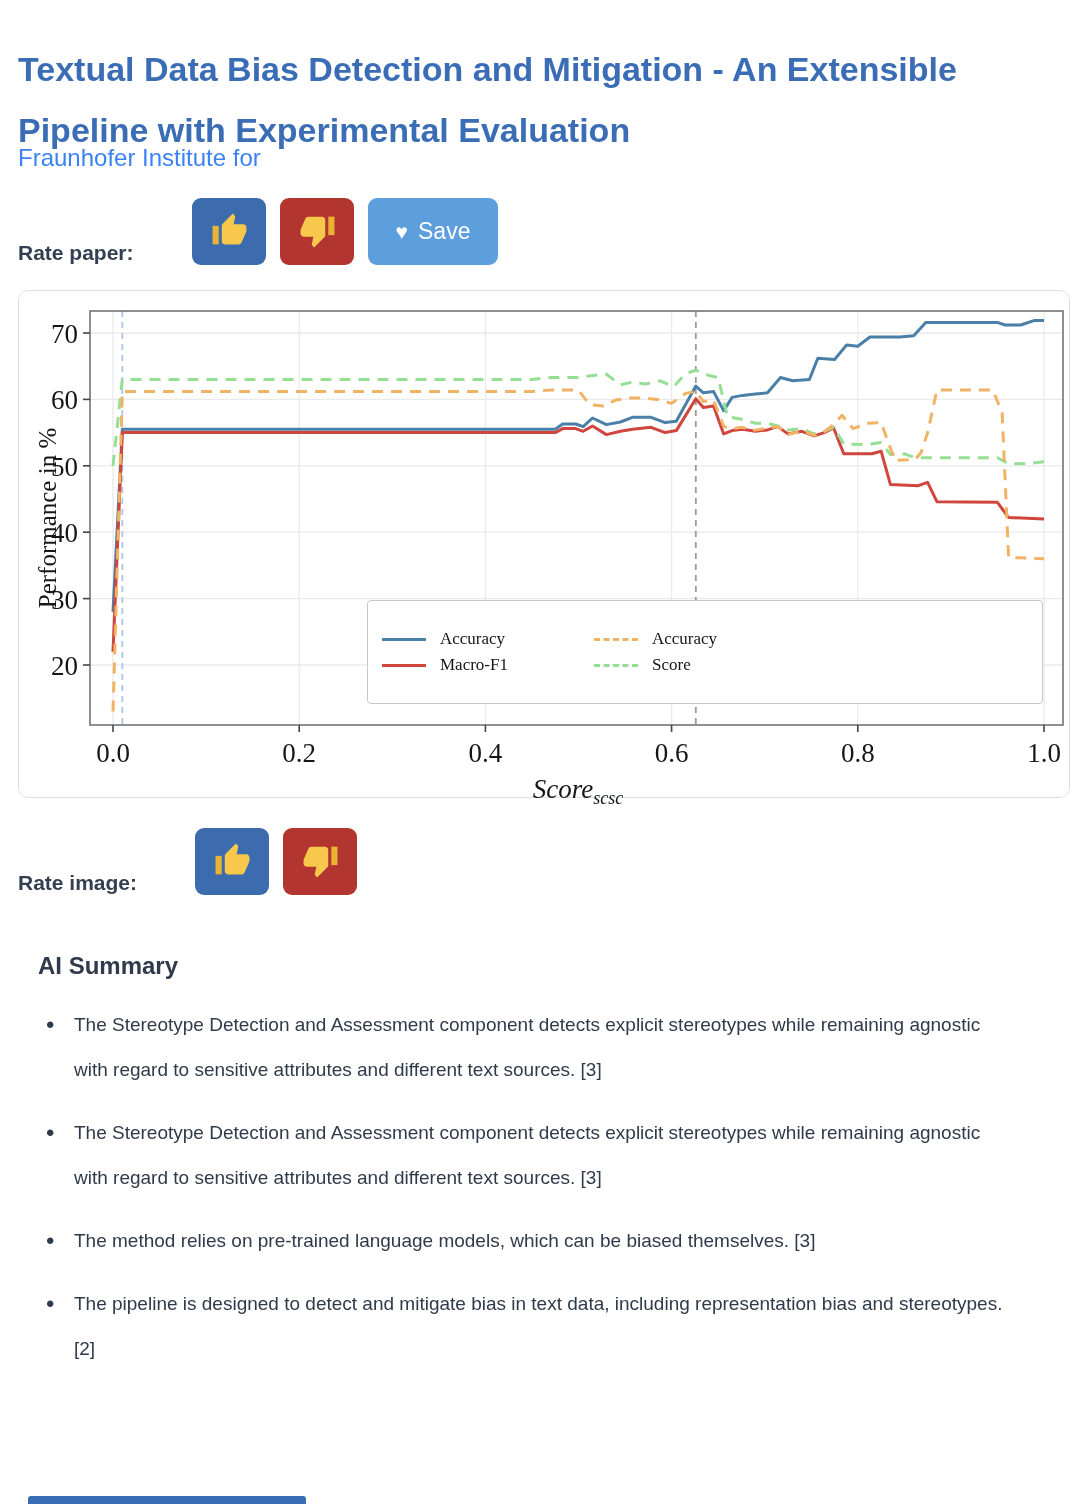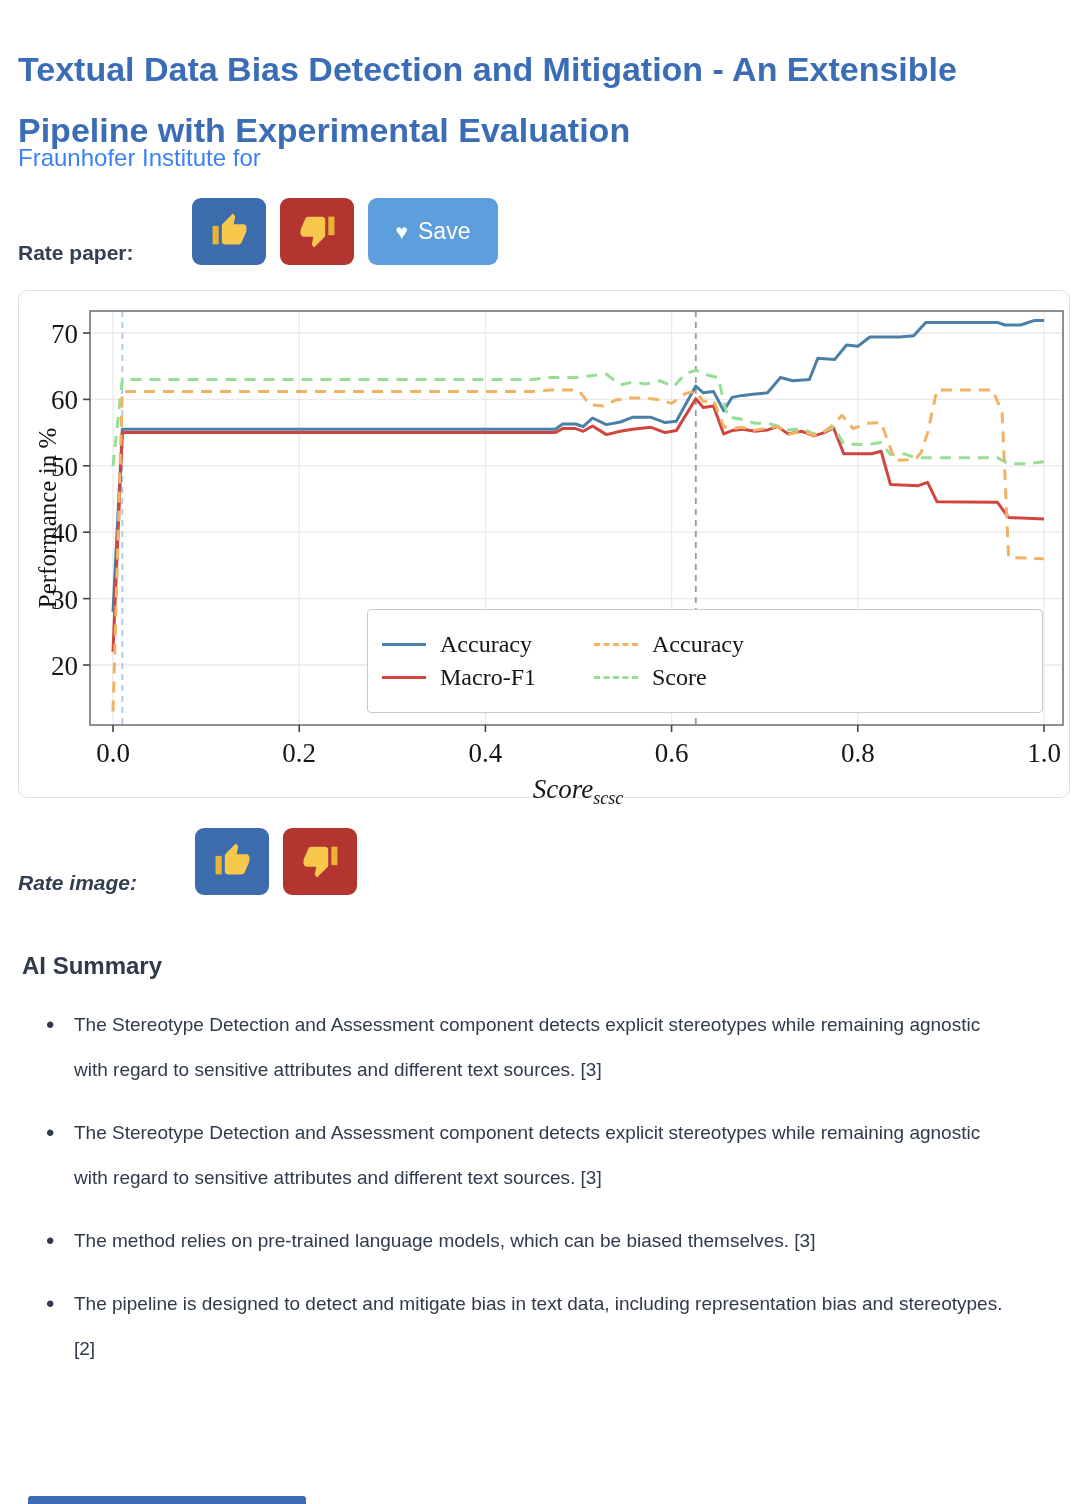--- a/index.html
+++ b/index.html
@@ -21,21 +21,21 @@
   .rate-label{font-size:21px;font-weight:700;color:#333f50;}
   .btn{
     border:none;cursor:pointer;border-radius:9px;height:67px;
     display:flex;align-items:center;justify-content:center;
   }
   .btn-thumb{width:74px;}
   #rate-paper-row .btn-thumb.up,#rate-image-row .btn-thumb.up{margin-left:22px;}
   .btn-thumb.down{margin-left:14px;}
   .btn-save{width:130px;margin-left:14px;color:#ffffff;font-size:23px;gap:10px;font-family:"Liberation Sans",sans-serif;}
   #rate-paper-row .rate-label{width:152px;}
-  #rate-image-row .rate-label{width:155px;font-style:italic;}
+  #rate-image-row .rate-label{width:155px;}
   .heart{font-size:21px;line-height:1;}
   
   #chart-card{
     left:18px;top:290px;width:1052px;height:508px;background:#ffffff;
     border:1.5px solid #dbe1ea;border-radius:10px;box-sizing:border-box;
   }
   #chart-svg{position:absolute;left:0;top:0;}
   .ticklabel{
     font-family:"Liberation Serif","DejaVu Serif",serif;
     font-size:27px;fill:#161616;
@@ -47,33 +47,33 @@
     font-size:25px;color:#161616;
   }
   #x-axis-label{
     left:359px;top:452px;width:400px;text-align:center;
     font-family:"Liberation Serif","DejaVu Serif",serif;
     font-size:27px;color:#161616;font-style:italic;margin-top:31px;
   }
   #x-axis-label sub{font-size:18px;font-style:italic;}
   
   #legend{
-    left:348px;top:318px;width:676px;height:104px;box-sizing:border-box;
+    left:348px;top:309px;width:676px;height:104px;box-sizing:border-box;
     background:#ffffff;border:1px solid #c9c9c9;border-radius:4px;
     display:grid;grid-template-columns:212px 1fr;align-content:center;
     row-gap:6px;padding:6px 14px;
-    font-family:"Liberation Serif","DejaVu Serif",serif;font-size:24px;color:#161616;
+    font-family:"Liberation Serif","DejaVu Serif",serif;font-size:17px;color:#161616;
   }
   .legend-item{display:flex;align-items:center;}
   .legend-sample{width:44px;height:0;margin-right:14px;flex:none;}
   .ls-solid{border-top:3.5px solid #000;}
   .ls-dash{border-top:3.5px dashed #000;}
   .ls-vline{border-top:2px dashed #000;}
   
-  #summary-heading{left:22px;top:952px;font-size:24px;font-weight:700;color:#2f3a4a;}
+  #summary-heading{left:38px;top:952px;font-size:24px;font-weight:700;color:#2f3a4a;}
   #summary-list{left:38px;top:1002px;width:966px;}
   .bullet{
     position:relative;padding-left:36px;margin-bottom:18px;
     font-size:19px;line-height:45px;color:#2f3a4a;max-width:930px;
   }
   .bullet::before{
     content:"\2022";position:absolute;left:8px;top:0;
     font-size:24px;line-height:45px;color:#2f3a4a;
   }
   

